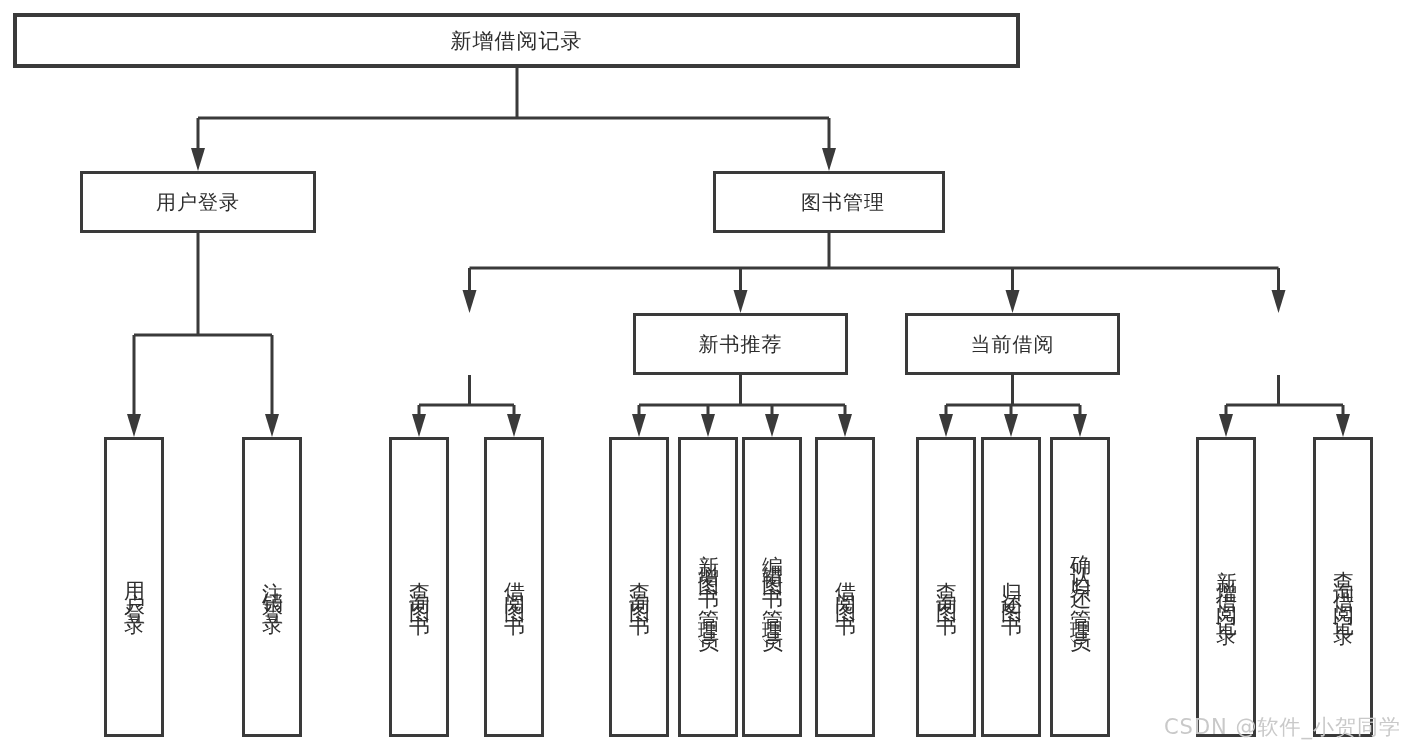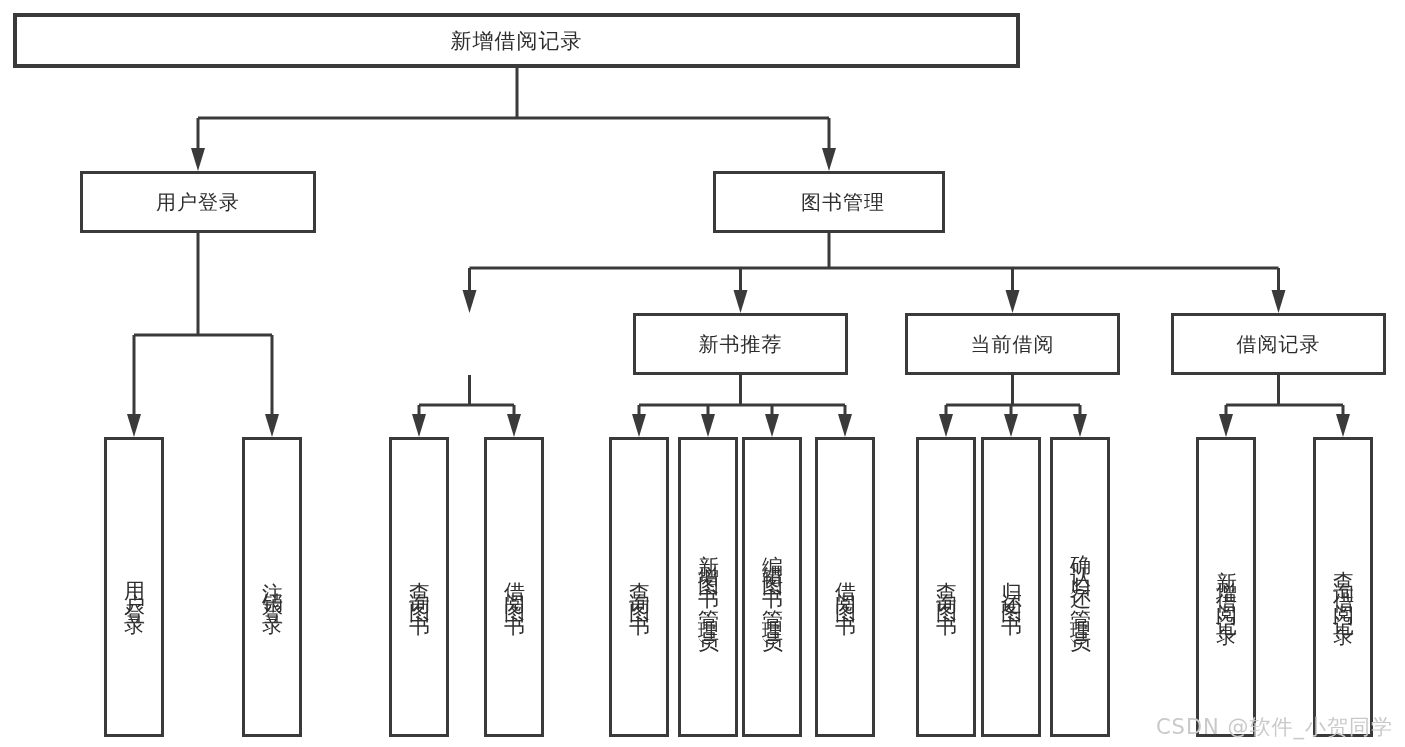--- a/index.html
+++ b/index.html
@@ -46,21 +46,21 @@
     writing-mode: vertical-rl;
     text-orientation: mixed;
     font-size: 21px;
     letter-spacing: 11px;
     line-height: 1;
     color: #2e2e2e;
     white-space: nowrap;
   }
   .watermark {
     position: absolute;
-    right: 12px;
+    right: 4px;
     bottom: 6px;
     font-size: 21px;
     color: #c9c9c9;
     letter-spacing: 1px;
   }
 </style>
 </head>
 <body>
 
 <div id="canvas">
@@ -108,21 +108,20 @@
     </g>
   </svg>
 
   <div class="box root">新增借阅记录</div>
 
   <div class="box lvl" style="left:80px; width:236px;">用户登录</div>
   <div class="box lvl" style="left:713px; width:232px;padding-left:28px;">图书管理</div>
 
   <div class="box lvl3" style="left:633px;">新书推荐</div>
   <div class="box lvl3" style="left:905px;text-align:right;">当前借阅</div>
-  <div class="box lvl3" style="left:1171px;">借阅记录</div>
 
   <div class="leaf" style="left:104px;">
     <span>用户登录</span>
   </div>
   <div class="leaf" style="left:242px;">
     <span>注销登录</span>
   </div>
 
   <div class="leaf" style="left:389px;">
     <span>查询图书</span>

